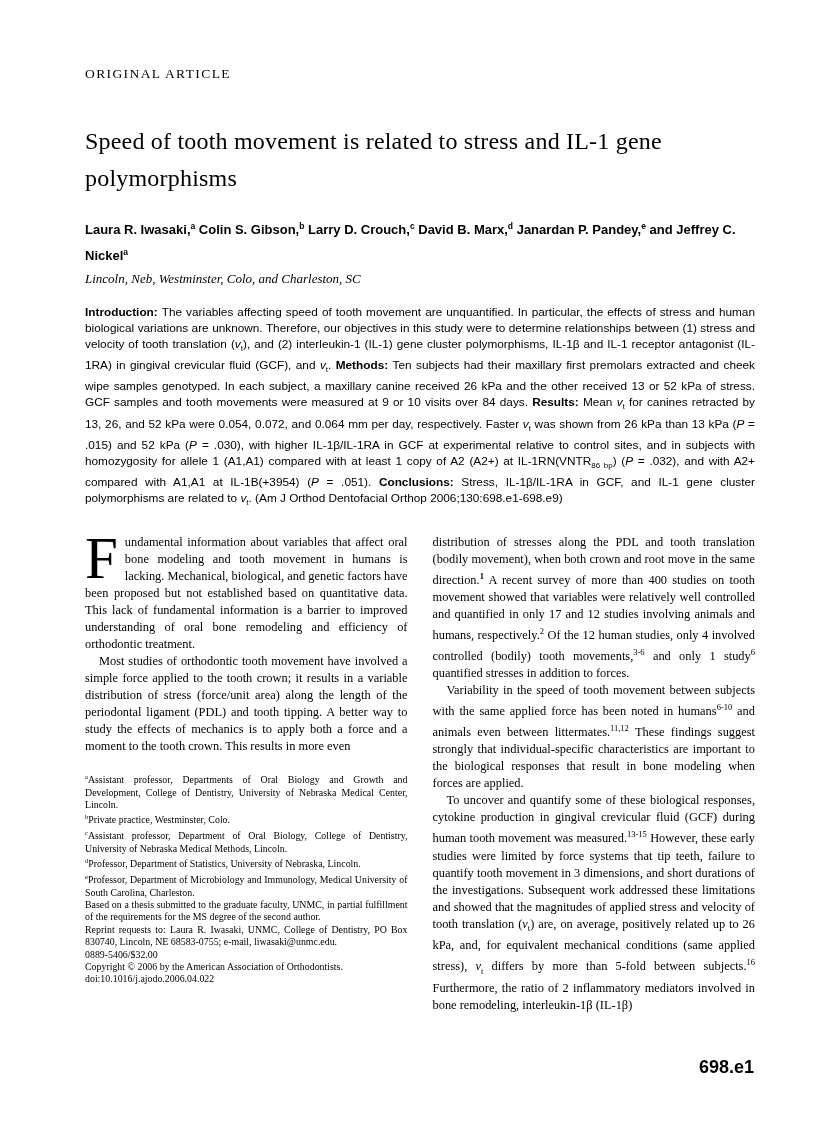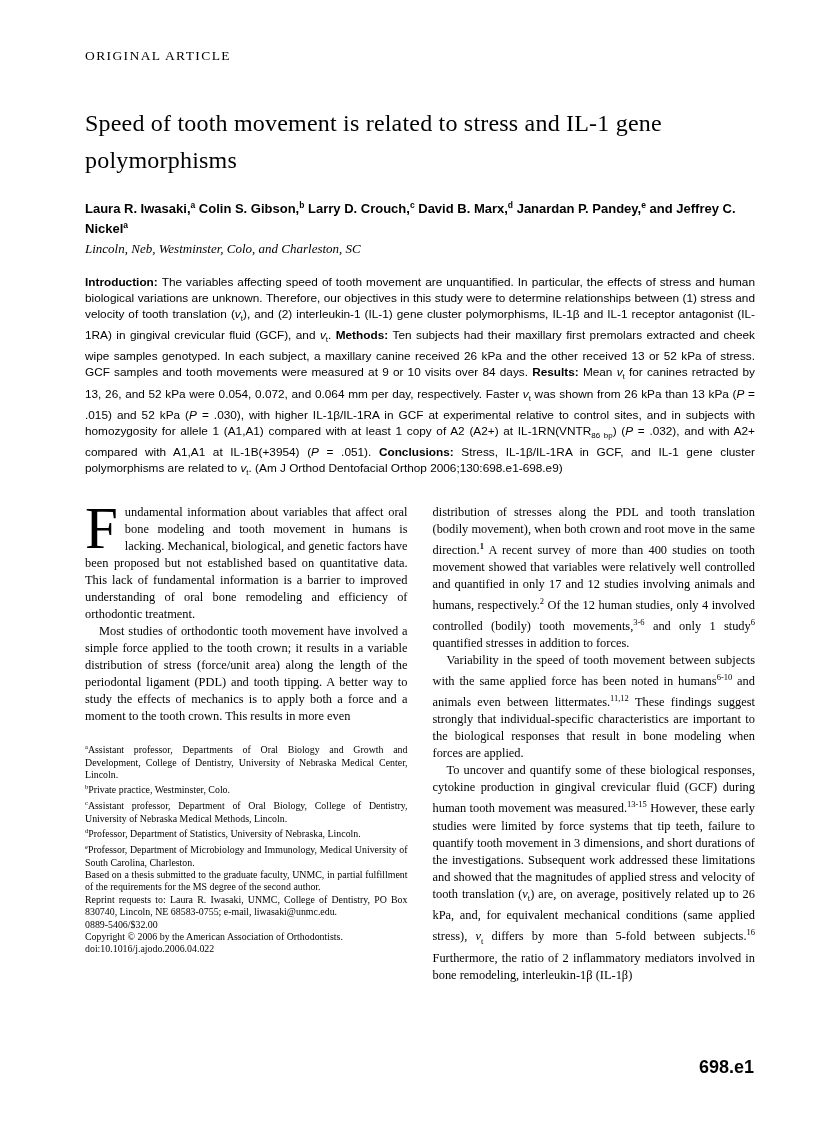--- a/index.html
+++ b/index.html
@@ -10,42 +10,42 @@
     width: 838px;
   }
   .page {
     position: relative;
     width: 838px;
     height: 1122px;
     background: #ffffff;
     overflow: hidden;
   }
   .content {
-    padding: 48px 83px 0 85px;
+    padding: 66px 83px 0 85px;
   }
   .eyebrow {
     font-family: "Liberation Serif", serif;
     font-size: 13.5px;
     letter-spacing: 1.4px;
   }
   .title {
     margin-top: 41px;
     font-family: "Liberation Serif", serif;
     font-weight: 400;
     font-size: 24px;
     line-height: 37px;
     max-width: 625px;
     letter-spacing: 0.2px;
   }
   .authors {
     margin-top: 18px;
     font-family: "Liberation Sans", sans-serif;
     font-weight: 700;
     font-size: 13px;
-    line-height: 17px;
+    line-height: 22px;
   }
   .authors sup { font-size: 8.5px; }
   .affiliation {
     margin-top: 3px;
     font-style: italic;
     font-size: 13px;
     line-height: 15px;
   }
   .abstract {
     margin-top: 18px;

